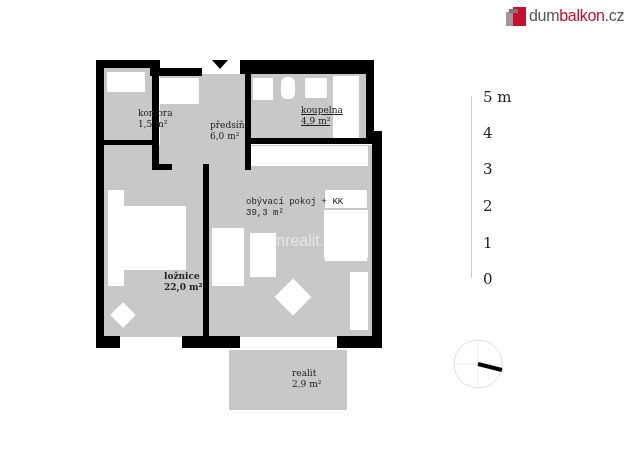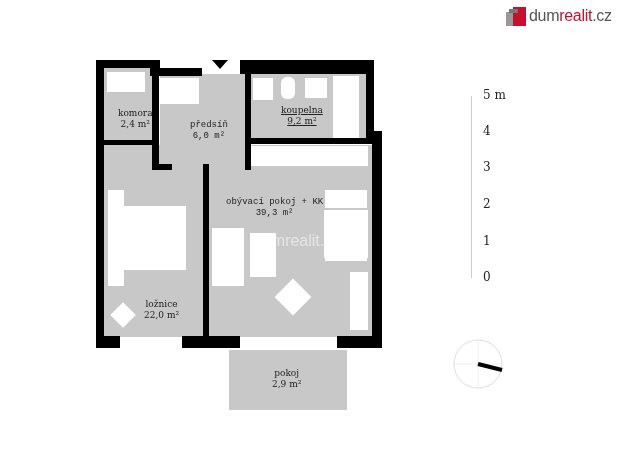--- a/index.html
+++ b/index.html
@@ -1,37 +1,37 @@
 <!DOCTYPE html>
 <html><head>
 <meta charset="utf-8">
 <style>
   html,body{margin:0;padding:0;background:#fff;}
   body{width:624px;height:468px;position:relative;overflow:hidden;font-family:"DejaVu Serif","Liberation Serif",serif;}
   .abs{position:absolute;}
   .room{position:absolute;background:#c8c8c8;}
   .wall{position:absolute;background:#000;}
   .white{position:absolute;background:#fff;}
-  .lbl{position:absolute;font-size:9px;color:#222;text-align:center;line-height:11px;white-space:nowrap;}
+  .lbl{position:absolute;font-size:9px;color:#222;line-height:11px;white-space:nowrap;margin-left:20px;}
   .logo{position:absolute;left:506px;top:6px;display:flex;align-items:center;gap:3px;}
   .logo-text{font-family:"Liberation Sans",sans-serif;font-size:16px;color:#555;letter-spacing:-0.3px;}
   .logo-text .red{color:#c8102e;}
-  .scale-num{position:absolute;font-size:12px;color:#222;}
+  .scale-num{position:absolute;font-size:15px;color:#222;}
   .wm{position:absolute;left:254px;top:232px;font-family:"Liberation Sans",sans-serif;font-size:16px;color:rgba(255,255,255,0.55);}
 </style>
 </head>
 <body>
 
 <div class="logo">
   <svg width="20" height="20" viewBox="0 0 20 20">
     <rect x="0" y="6" width="8" height="14" fill="#999"></rect>
     <rect x="7" y="1" width="13" height="19" fill="#c8102e"></rect>
     <rect x="3" y="3" width="9" height="4" fill="#777"></rect>
   </svg>
-  <span class="logo-text"><span>dum</span><span class="red">realit</span><span>.cz</span></span>
+  <span class="logo-text"><span>dum</span><span class="red">balkon</span><span>.cz</span></span>
 </div>
 
 <div>
 
   <div class="room" style="left:104px;top:68px;width:50px;height:74px;"></div>
   <div class="room" style="left:160px;top:74px;width:88px;height:92px;"></div>
   <div class="room" style="left:251px;top:74px;width:120px;height:66px;"></div>
   <div class="room" style="left:104px;top:145px;width:100px;height:192px;"></div>
   <div class="room" style="left:208px;top:145px;width:164px;height:192px;"></div>
   <div class="room" style="left:229px;top:350px;width:118px;height:60px;"></div>
@@ -68,40 +68,40 @@
   <div class="wall" style="left:245px;top:74px;width:6px;height:96px;"></div>
   <div class="wall" style="left:245px;top:138px;width:127px;height:6px;"></div>
   <div class="wall" style="left:203px;top:164px;width:6px;height:184px;"></div>
   <div class="wall" style="left:96px;top:336px;width:24px;height:12px;"></div>
   <div class="wall" style="left:182px;top:336px;width:58px;height:12px;"></div>
   <div class="wall" style="left:337px;top:336px;width:45px;height:12px;"></div>
   <div class="abs" style="left:212px;top:60px;width:0;height:0;border-left:8px solid transparent;border-right:8px solid transparent;border-top:9px solid #000;"></div>
 
   <div class="lbl" style="left:118px;top:108px;">
       <div>komora</div>
-      <div>2,4 m²</div>
+      <div>1,5 m²</div>
     </div>
-  <div class="lbl" style="left:190px;top:120px;font-family:Liberation Mono, monospace;">
+  <div class="lbl" style="left:190px;top:120px;">
       <div>předsíň</div>
       <div>6,0 m²</div>
     </div>
   <div class="lbl" style="left:281px;top:105px;text-decoration:underline;">
       <div>koupelna</div>
-      <div>9,2 m²</div>
+      <div>4,9 m²</div>
     </div>
   <div class="lbl" style="left:226px;top:197px;font-family:Liberation Mono, monospace;">
       <div>obývací pokoj + KK</div>
       <div>39,3 m²</div>
     </div>
-  <div class="lbl" style="left:144px;top:299px;">
+  <div class="lbl" style="left:144px;top:271px;font-weight:bold;">
       <div>ložnice</div>
       <div>22,0 m²</div>
     </div>
   <div class="lbl" style="left:272px;top:368px;">
-      <div>pokoj</div>
+      <div>realit</div>
       <div>2,9 m²</div>
     </div>
 
   <div class="wm">dumrealit.cz</div>
 </div>
 
 <div>
   <div class="abs" style="left:471px;top:96px;width:1px;height:182px;background:#ccc;"></div>
   <div class="scale-num" style="left:483px;top:88px;">5 m</div>
   <div class="scale-num" style="left:483px;top:124px;">4</div>

